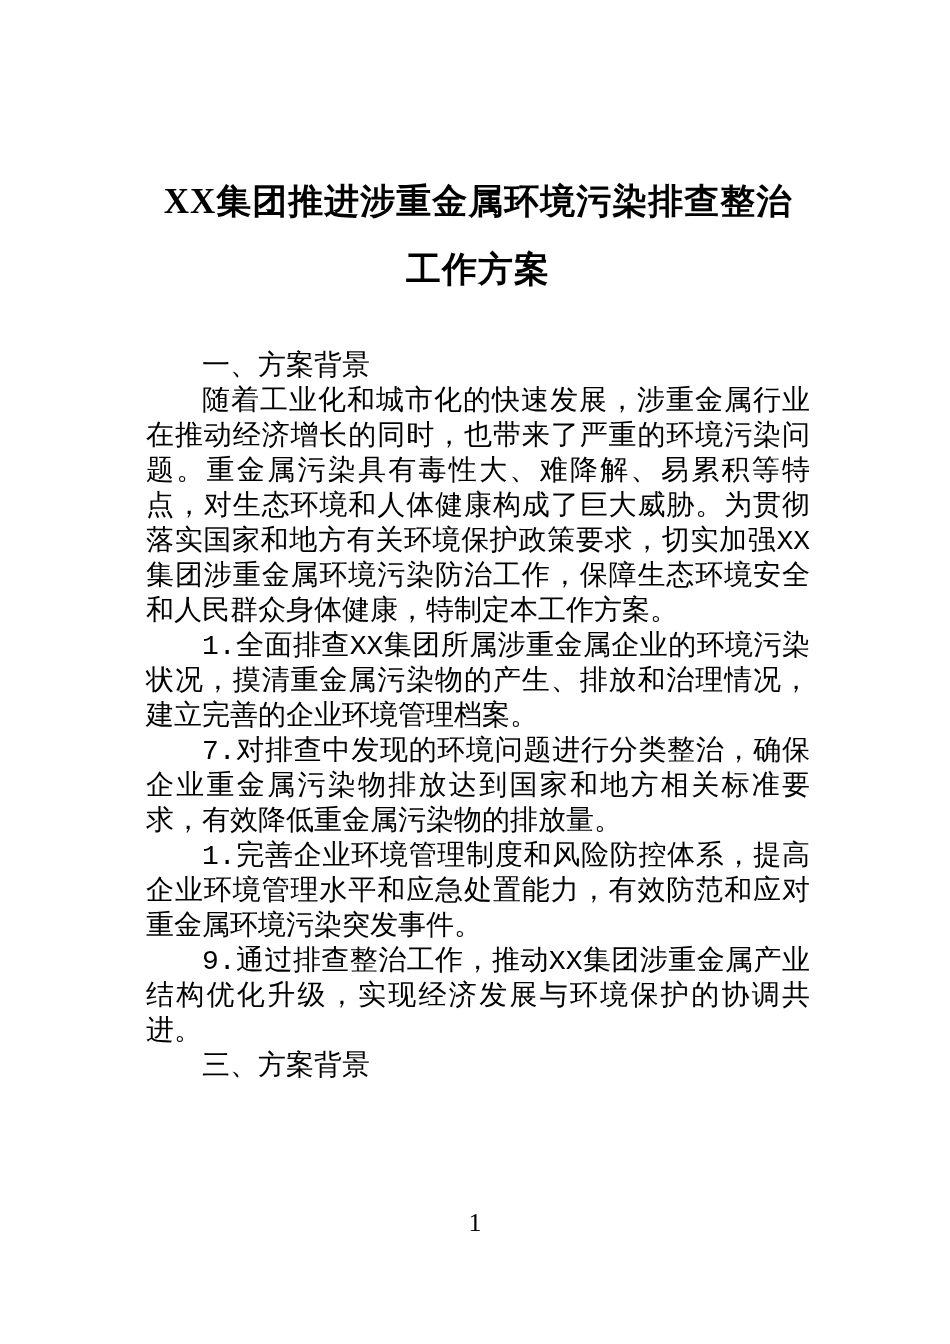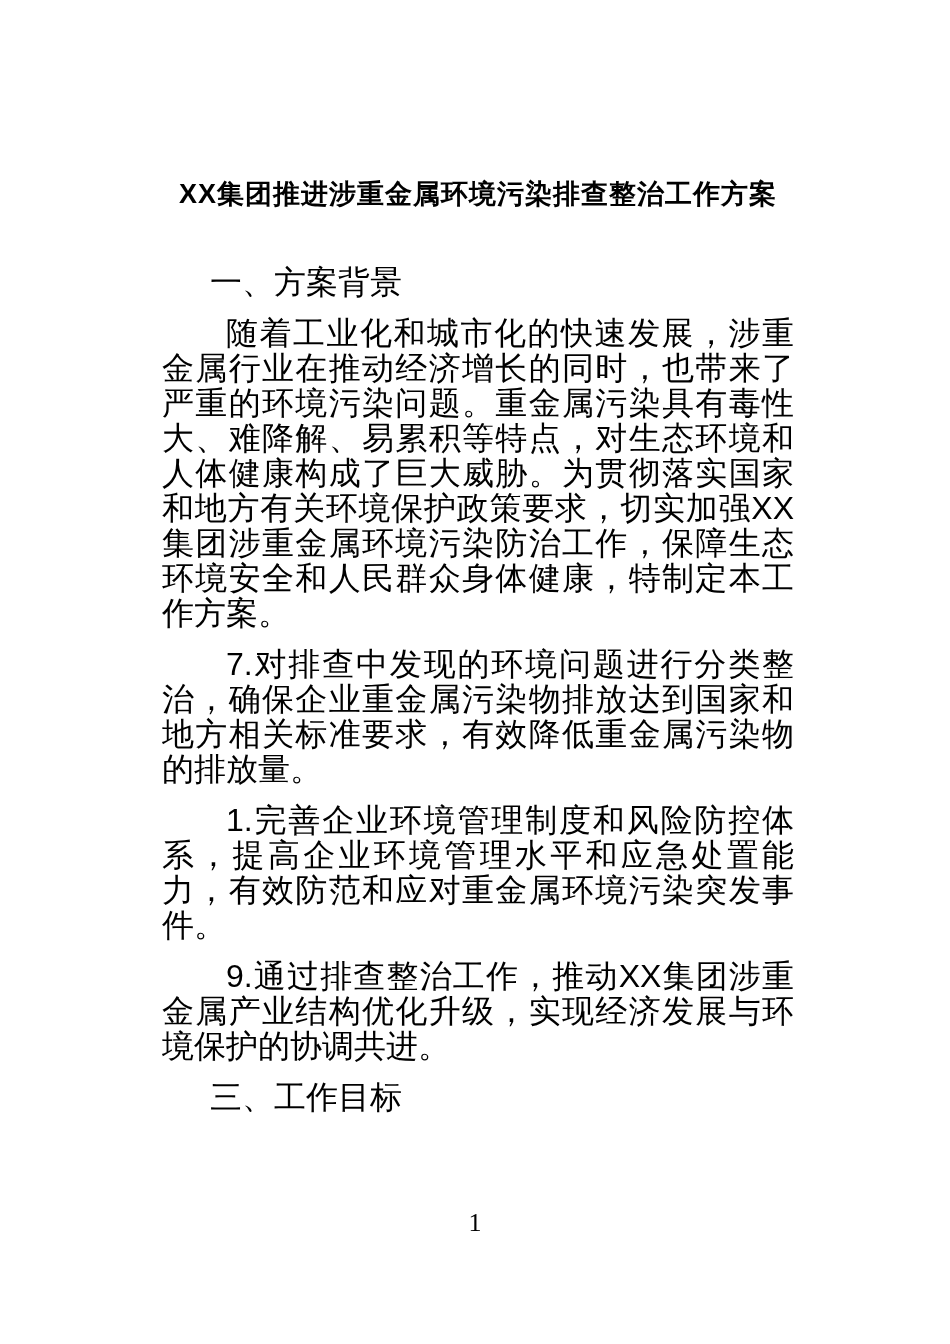--- a/index.html
+++ b/index.html
@@ -12,40 +12,40 @@
     width: 950px;
     height: 1344px;
     background: #ffffff;
     box-sizing: border-box;
     padding: 168px 140px 0 146px;
     color: #000000;
     font-family: "Liberation Serif", serif;
   }
   .doc-title {
     margin: 0 0 44px 0;
-    font-size: 27px;
+    font-size: 35px;
     font-weight: 700;
     line-height: 1.95;
     text-align: center;
     letter-spacing: 1px;
-    font-family: Liberation Sans, sans-serif;
+    font-family: Liberation Serif, serif;
   }
   .doc-body {
-    font-size: 32px;
+    font-size: 28px;
     line-height: 35px;
     text-align: justify;
-    font-family: Liberation Sans, sans-serif;
+    font-family: Liberation Mono, monospace;
   }
   .section-heading {
     margin: 0;
     text-indent: 2em;
     font-weight: 400;
   }
   .para {
-    margin: 16px;
+    margin: 0;
     text-indent: 2em;
   }
   .page-number {
     position: absolute;
     left: 0;
     bottom: 106px;
     width: 100%;
     text-align: center;
     font-size: 26px;
     font-family: "Liberation Serif", serif;
@@ -56,23 +56,24 @@
 
 <div class="page">
 
   <h1 class="doc-title">XX集团推进涉重金属环境污染排查整治工作方案</h1>
 
   <div class="doc-body">
 
     <p class="section-heading">一、方案背景</p>
     <p class="para">随着工业化和城市化的快速发展，涉重金属行业在推动经济增长的同时，也带来了严重的环境污染问题。重金属污染具有毒性大、难降解、易累积等特点，对生态环境和人体健康构成了巨大威胁。为贯彻落实国家和地方有关环境保护政策要求，切实加强XX集团涉重金属环境污染防治工作，保障生态环境安全和人民群众身体健康，特制定本工作方案。</p>
 
+    <p class="para">1.全面排查XX集团所属涉重金属企业的环境污染状况，摸清重金属污染物的产生、排放和治理情况，建立完善的企业环境管理档案。</p>
     <p class="para">7.对排查中发现的环境问题进行分类整治，确保企业重金属污染物排放达到国家和地方相关标准要求，有效降低重金属污染物的排放量。</p>
     <p class="para">1.完善企业环境管理制度和风险防控体系，提高企业环境管理水平和应急处置能力，有效防范和应对重金属环境污染突发事件。</p>
     <p class="para">9.通过排查整治工作，推动XX集团涉重金属产业结构优化升级，实现经济发展与环境保护的协调共进。</p>
 
-    <p class="section-heading">三、工作目标</p>
+    <p class="section-heading">三、方案背景</p>
 
   </div>
 
   <div class="page-number">1</div>
 
 </div>
 
 </body></html>

